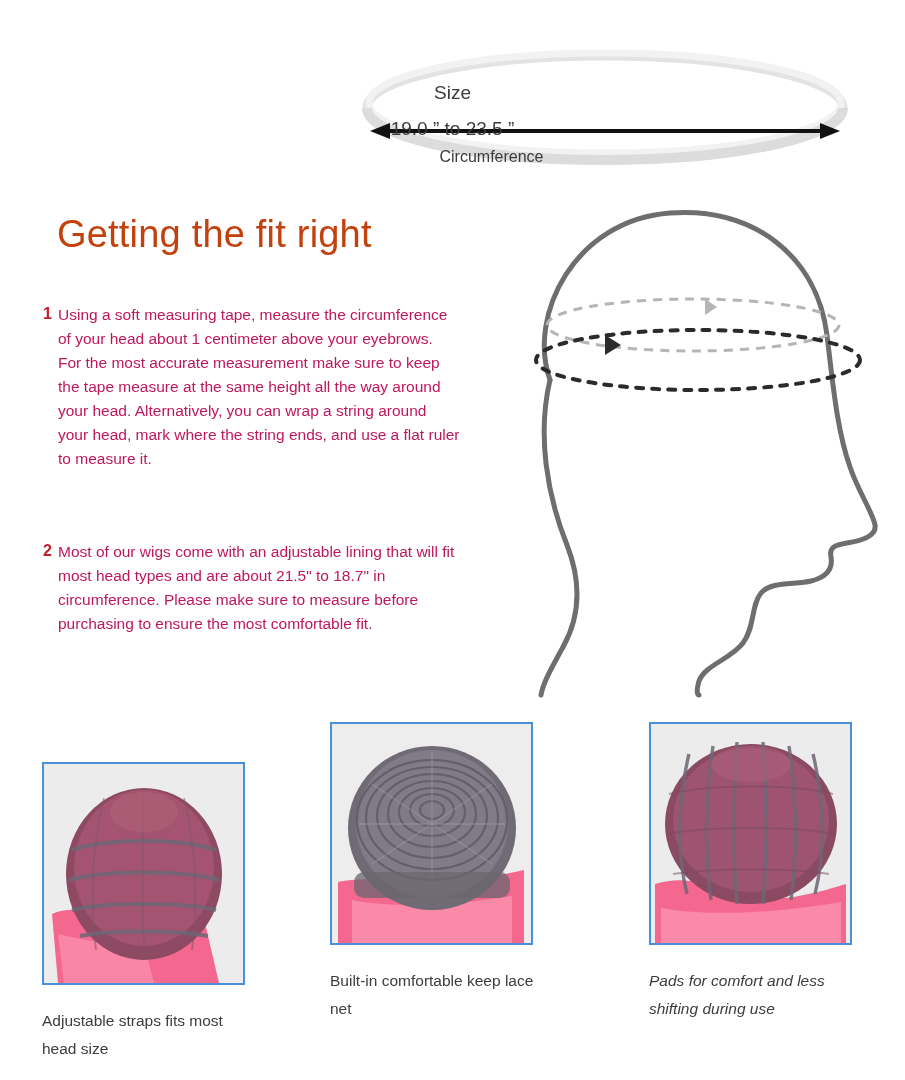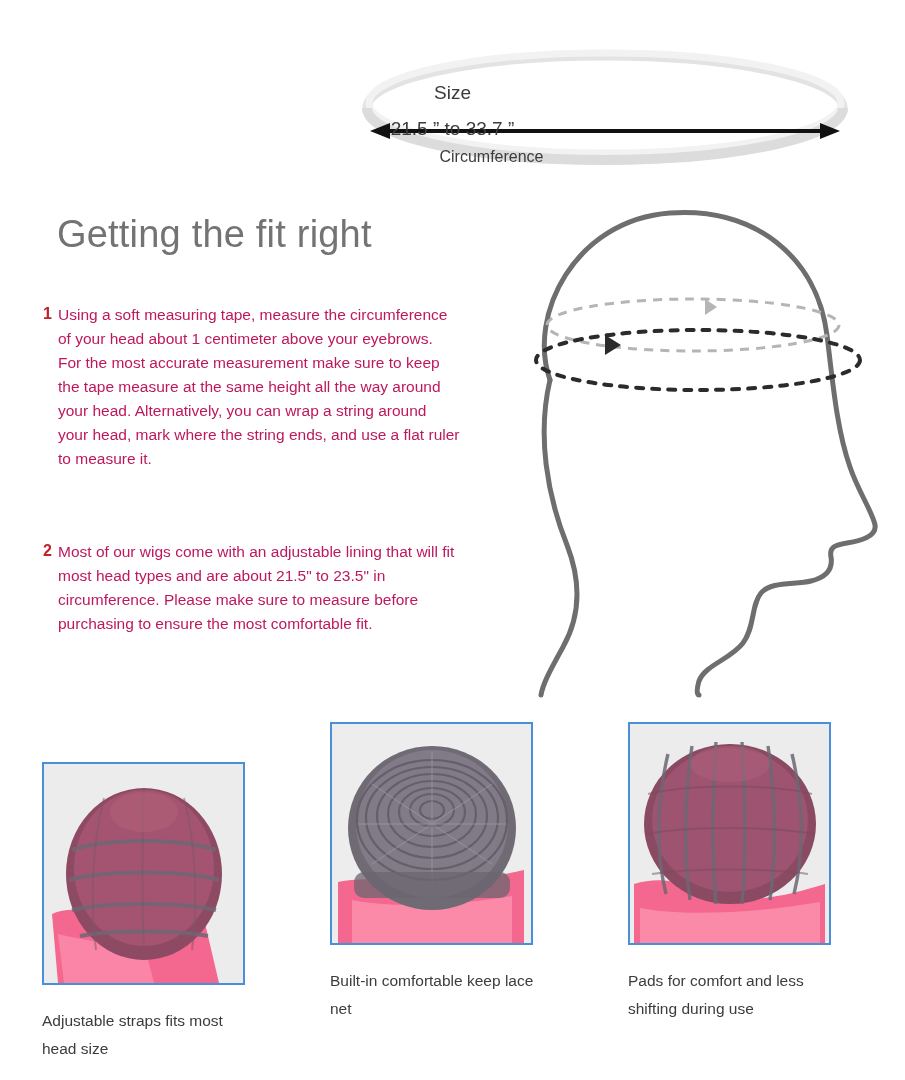--- a/index.html
+++ b/index.html
@@ -64,21 +64,21 @@
     top: 195px;
     width: 905px;
     height: 520px;
   }
   #fit-heading {
     position: absolute;
     left: 57px;
     top: 18px;
     font-size: 38px;
     font-weight: normal;
-    color: #737373;
+    color: #c2410c;
     margin: 0;
     letter-spacing: 0.2px;
   }
   .fit-item {
     position: absolute;
     left: 30px;
     width: 430px;
   }
   .fit-num {
     position: absolute;
@@ -113,21 +113,21 @@
     top: 722px;
     width: 905px;
     height: 340px;
   }
   .card {
     position: absolute;
     width: 207px;
   }
   #card-0 { left: 42px; margin-top: 40px; }
   #card-1 { left: 330px; }
-  #card-2 { left: 628px; }
+  #card-2 { left: 649px; font-style: italic; }
   .card-photo {
     width: 203px;
     height: 223px;
     border: 2px solid #4a90d9;
     box-sizing: border-box;
     background: #e9e9ea;
     overflow: hidden;
     position: relative;
   }
   .card-caption {
@@ -149,36 +149,36 @@
     <path d="M12 60 A238 52 0 0 0 488 60" fill="none" stroke="#dcdcdc" stroke-width="10"></path>
   </svg>
 
   <svg id="arrow-svg" width="470" height="22" viewBox="0 0 470 22">
     <line x1="18" y1="11" x2="452" y2="11" stroke="#111111" stroke-width="4"></line>
     <polygon points="0,11 20,3 20,19" fill="#111111"></polygon>
     <polygon points="470,11 450,3 450,19" fill="#111111"></polygon>
   </svg>
 
   <div class="ring-text" id="size-label">Size</div>
-  <div class="ring-text" id="circumference-value">21.5 ” to 33.7 ”</div>
+  <div class="ring-text" id="circumference-value">19.0 ” to 23.5 ”</div>
   <div class="ring-text" id="circumference-label">Circumference</div>
 </div>
 
 <div id="fit-section">
 
   <h1 id="fit-heading">Getting the fit right</h1>
 
   <div class="fit-item" id="fit-item-1">
     <span class="fit-num">1</span>
     <span class="fit-text">Using a soft measuring tape, measure the circumference of your head about 1 centimeter above your eyebrows. For the most accurate measurement make sure to keep the tape measure at the same height all the way around your head. Alternatively, you can wrap a string around your head, mark where the string ends, and use a flat ruler to measure it.</span>
   </div>
 
   <div class="fit-item" id="fit-item-2">
     <span class="fit-num">2</span>
-    <span class="fit-text">Most of our wigs come with an adjustable lining that will fit most head types and are about 21.5" to 23.5" in circumference. Please make sure to measure before purchasing to ensure the most comfortable fit.</span>
+    <span class="fit-text">Most of our wigs come with an adjustable lining that will fit most head types and are about 21.5" to 18.7" in circumference. Please make sure to measure before purchasing to ensure the most comfortable fit.</span>
   </div>
 
   <svg id="head-svg" width="440" height="510" viewBox="0 0 440 510">
 
     <path d="M95 185
              C 72 120, 120 25, 215 18
              C 300 12, 362 62, 372 140
              C 378 190, 382 235, 395 272
              C 403 296, 418 318, 420 330
              C 422 342, 404 346, 392 348

